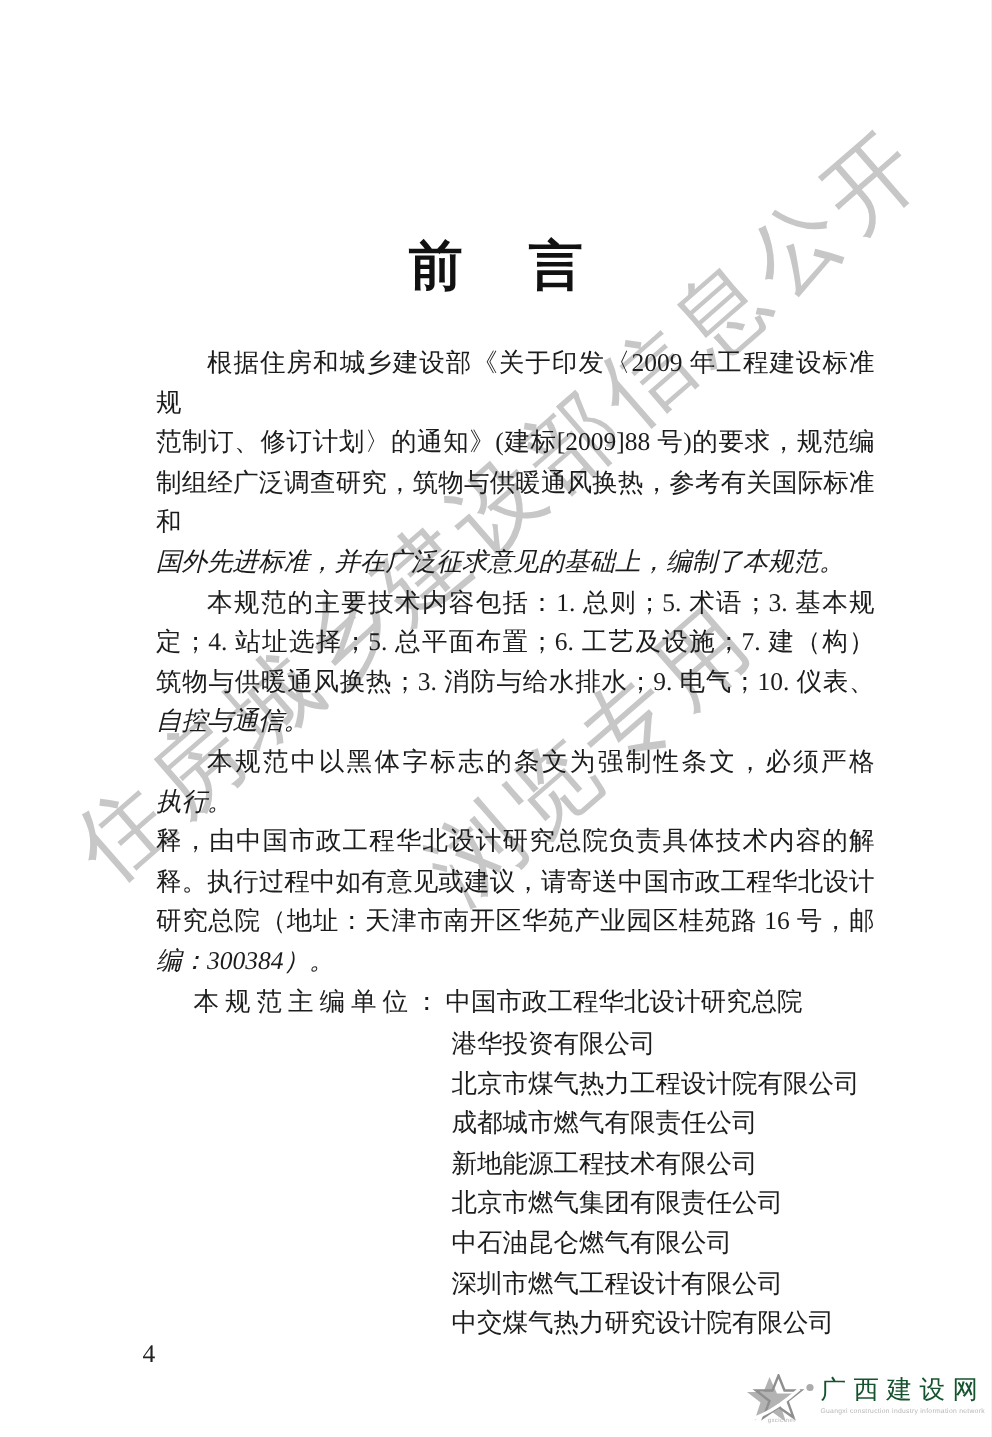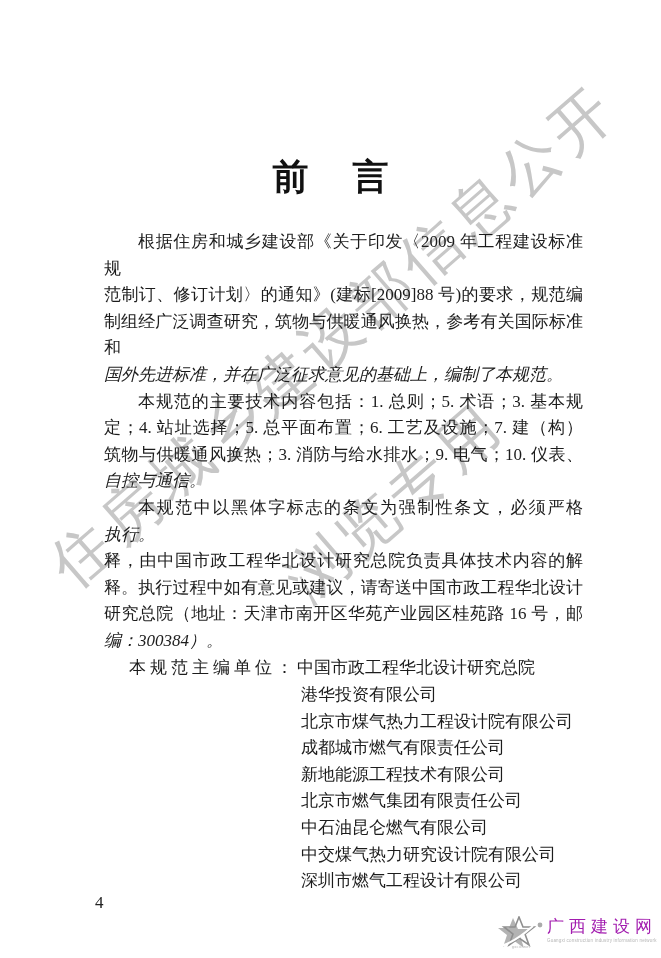--- a/index.html
+++ b/index.html
@@ -49,21 +49,21 @@
   }
   .logo-mark{position:relative;width:46px;height:40px;}
   .logo-mark-caption{
     position:absolute;left:2px;top:28px;width:44px;
     font-size:4px;color:#b5b5b5;text-align:center;
     font-family:"Liberation Sans","DejaVu Sans",sans-serif;
     letter-spacing:.3px;
   }
   .logo-text{margin-left:4px;}
   .logo-name{
-    font-size:17px;letter-spacing:5px;color:#a21caf;line-height:22px;
+    font-size:17px;letter-spacing:5px;color:#14532d;line-height:22px;
     font-family:"Liberation Serif","DejaVu Serif",serif;
   }
   .logo-tagline{
     font-size:4.5px;color:#b5b5b5;letter-spacing:.2px;line-height:6px;
     font-family:"Liberation Sans","DejaVu Sans",sans-serif;
   }
 </style>
 </head>
 <body>
 
@@ -108,22 +108,22 @@
     <div class="unit-row">
       <span class="unit-label">本规范主编单位：</span><span class="unit-value">中国市政工程华北设计研究总院</span>
     </div>
 
     <div class="unit-cont">港华投资有限公司</div>
     <div class="unit-cont">北京市煤气热力工程设计院有限公司</div>
     <div class="unit-cont">成都城市燃气有限责任公司</div>
     <div class="unit-cont">新地能源工程技术有限公司</div>
     <div class="unit-cont">北京市燃气集团有限责任公司</div>
     <div class="unit-cont">中石油昆仑燃气有限公司</div>
+    <div class="unit-cont">深圳市燃气工程设计有限公司</div>
     <div class="unit-cont">中交煤气热力研究设计院有限公司</div>
-    <div class="unit-cont">深圳市燃气工程设计有限公司</div>
 
   </div>
 
   <div class="page-number">4</div>
 
   <div class="logo">
     <div class="logo-mark">
       <svg width="46" height="40" viewBox="0 0 46 40" xmlns="http://www.w3.org/2000/svg">
 
         <polygon points="16,2 21,13 33,13 23,20 27,32 16,24 6,31 10,19 1,12 12,12" fill="#a6a6a6" opacity="0.85"></polygon>

